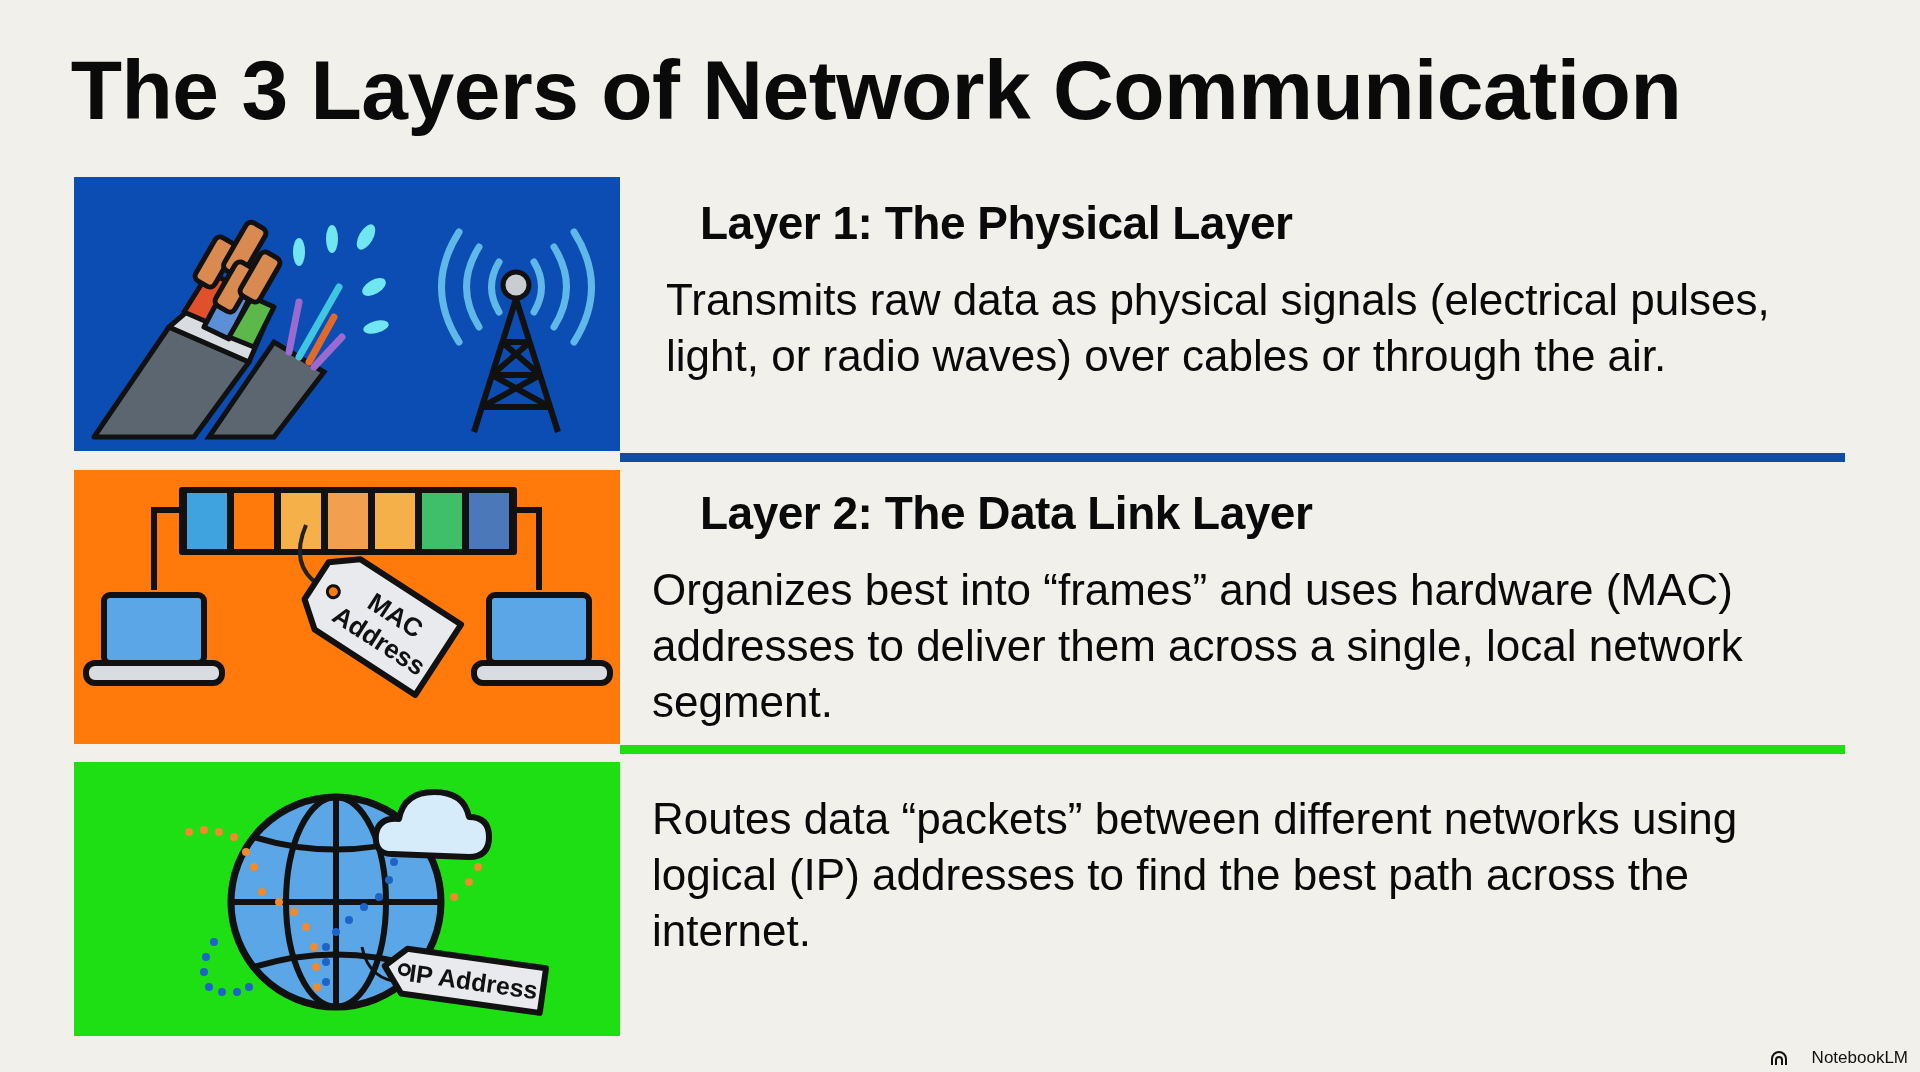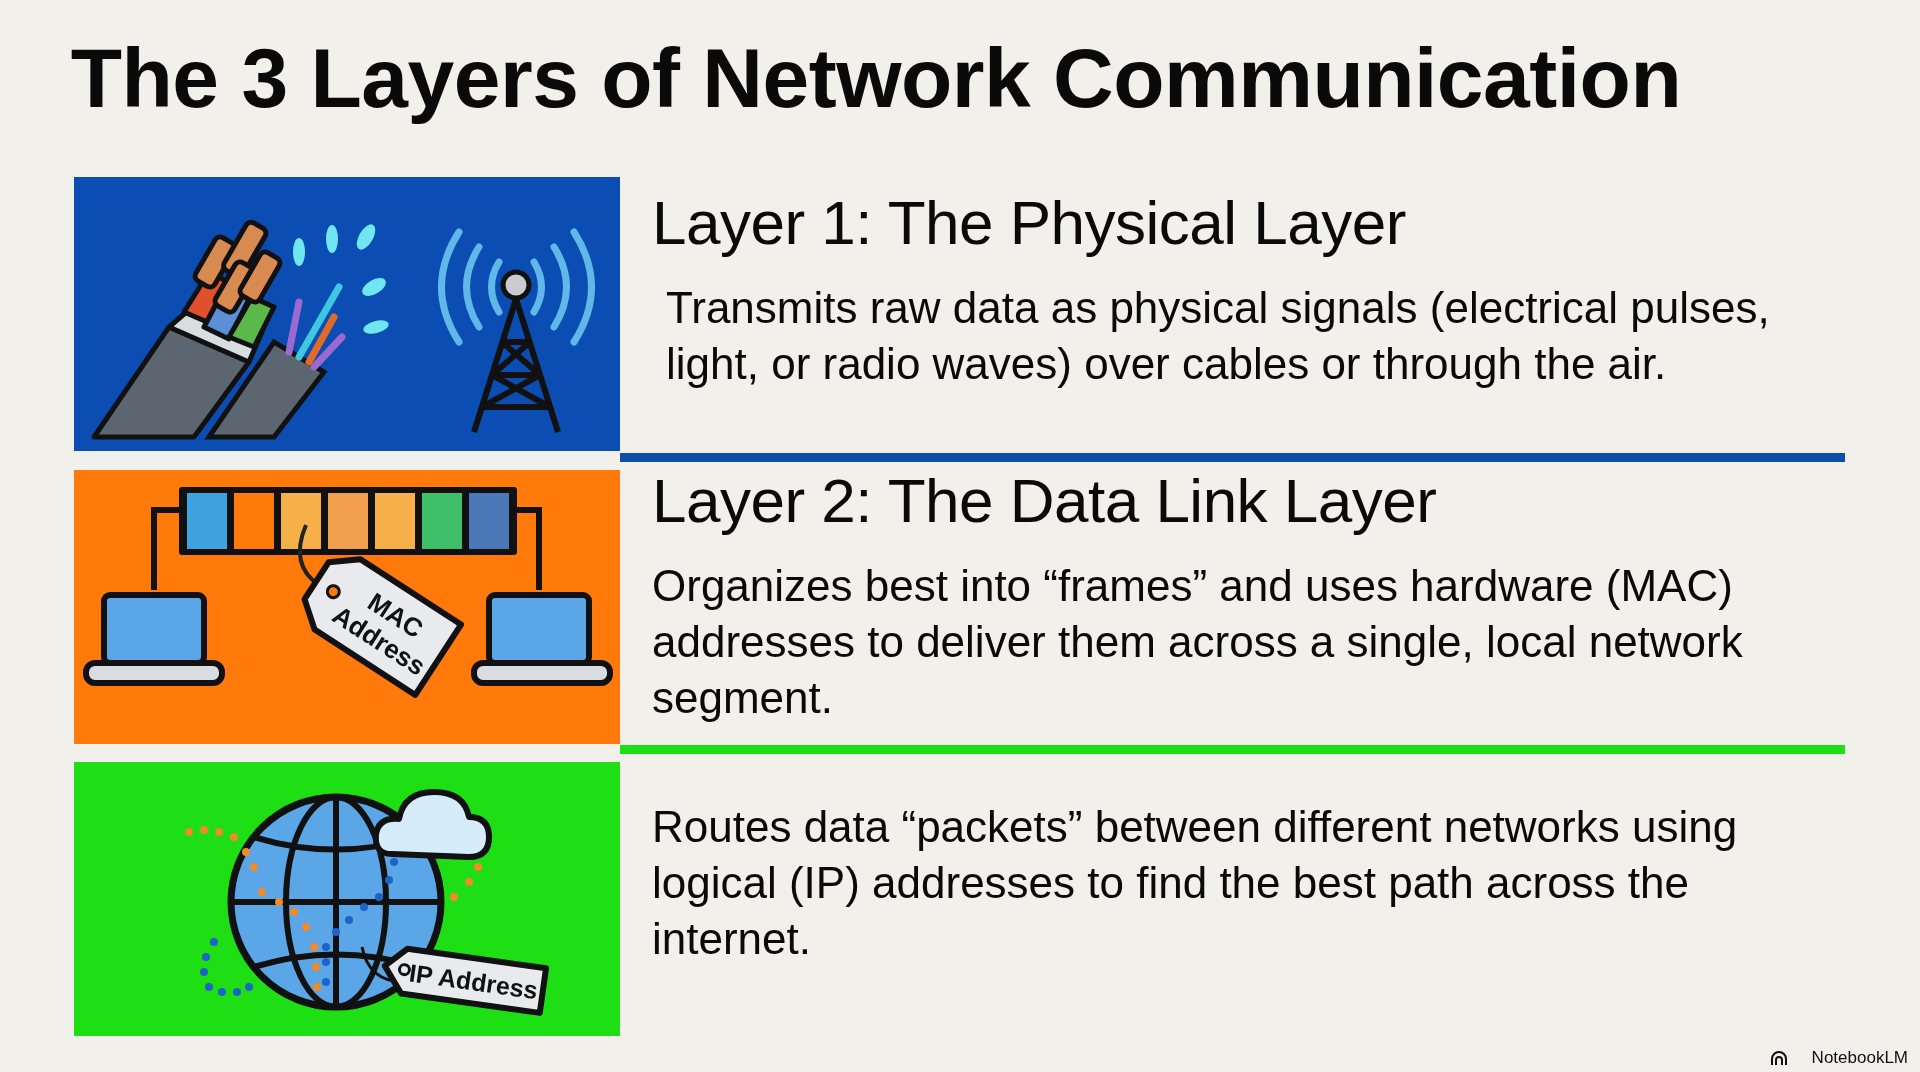--- a/index.html
+++ b/index.html
@@ -4,50 +4,50 @@
 <style>
   html, body { margin: 0; padding: 0; }
   body {
     width: 1920px; height: 1072px; overflow: hidden;
     background: #f1f0ea;
     font-family: "Liberation Sans", "DejaVu Sans", sans-serif;
     color: #0a0a0a;
     position: relative;
   }
   .title {
-    position: absolute; left: 0; top: 28px; width: 1752px;
+    position: absolute; left: 0; top: 40px; width: 1752px;
     text-align: center;
     font-size: 84px; font-weight: 700; letter-spacing: -0.5px;
     line-height: 100px;
   }
   .panel {
     position: absolute; left: 74px; width: 546px; height: 274px;
     overflow: hidden;
   }
   .panel svg { display: block; width: 100%; height: 100%; }
   .p1 { top: 177px; background: #0b4db3; }
   .p2 { top: 470px; background: #ff7a0a; }
   .p3 { top: 762px; background: #1ede14; }
 
   .divider { position: absolute; left: 620px; width: 1225px; height: 9px; }
   .d1 { top: 453px; background: #0d4ea8; }
   .d2 { top: 745px; background: #1ede14; }
 
   .layer-text { position: absolute; left: 652px; width: 1200px; }
   .layer-heading {
-    font-size: 62px; font-weight: 400; line-height: 66px;
-    letter-spacing: -0.5px; white-space: nowrap;
+    font-size: 46px; font-weight: 700; line-height: 66px;
+    letter-spacing: -0.5px; white-space: nowrap; margin-left: 48px;
   }
   .layer-desc {
     font-size: 44px; line-height: 56px; font-weight: 400;
-    margin-top: 24px; width: 1180px;
+    margin-top: 16px; width: 1180px;
   }
   .t1 { top: 190px; }
   .t1 .layer-desc { padding-left: 14px; }
-  .t2 { top: 468px; }
+  .t2 { top: 480px; }
   .t3 { top: 775px; }
 
   .watermark {
     position: absolute; right: 12px; bottom: 4px;
     display: flex; align-items: center; gap: 24px;
     font-size: 17px; color: #111;
   }
   .watermark svg { width: 18px; height: 16px; }
 </style>
 </head>

